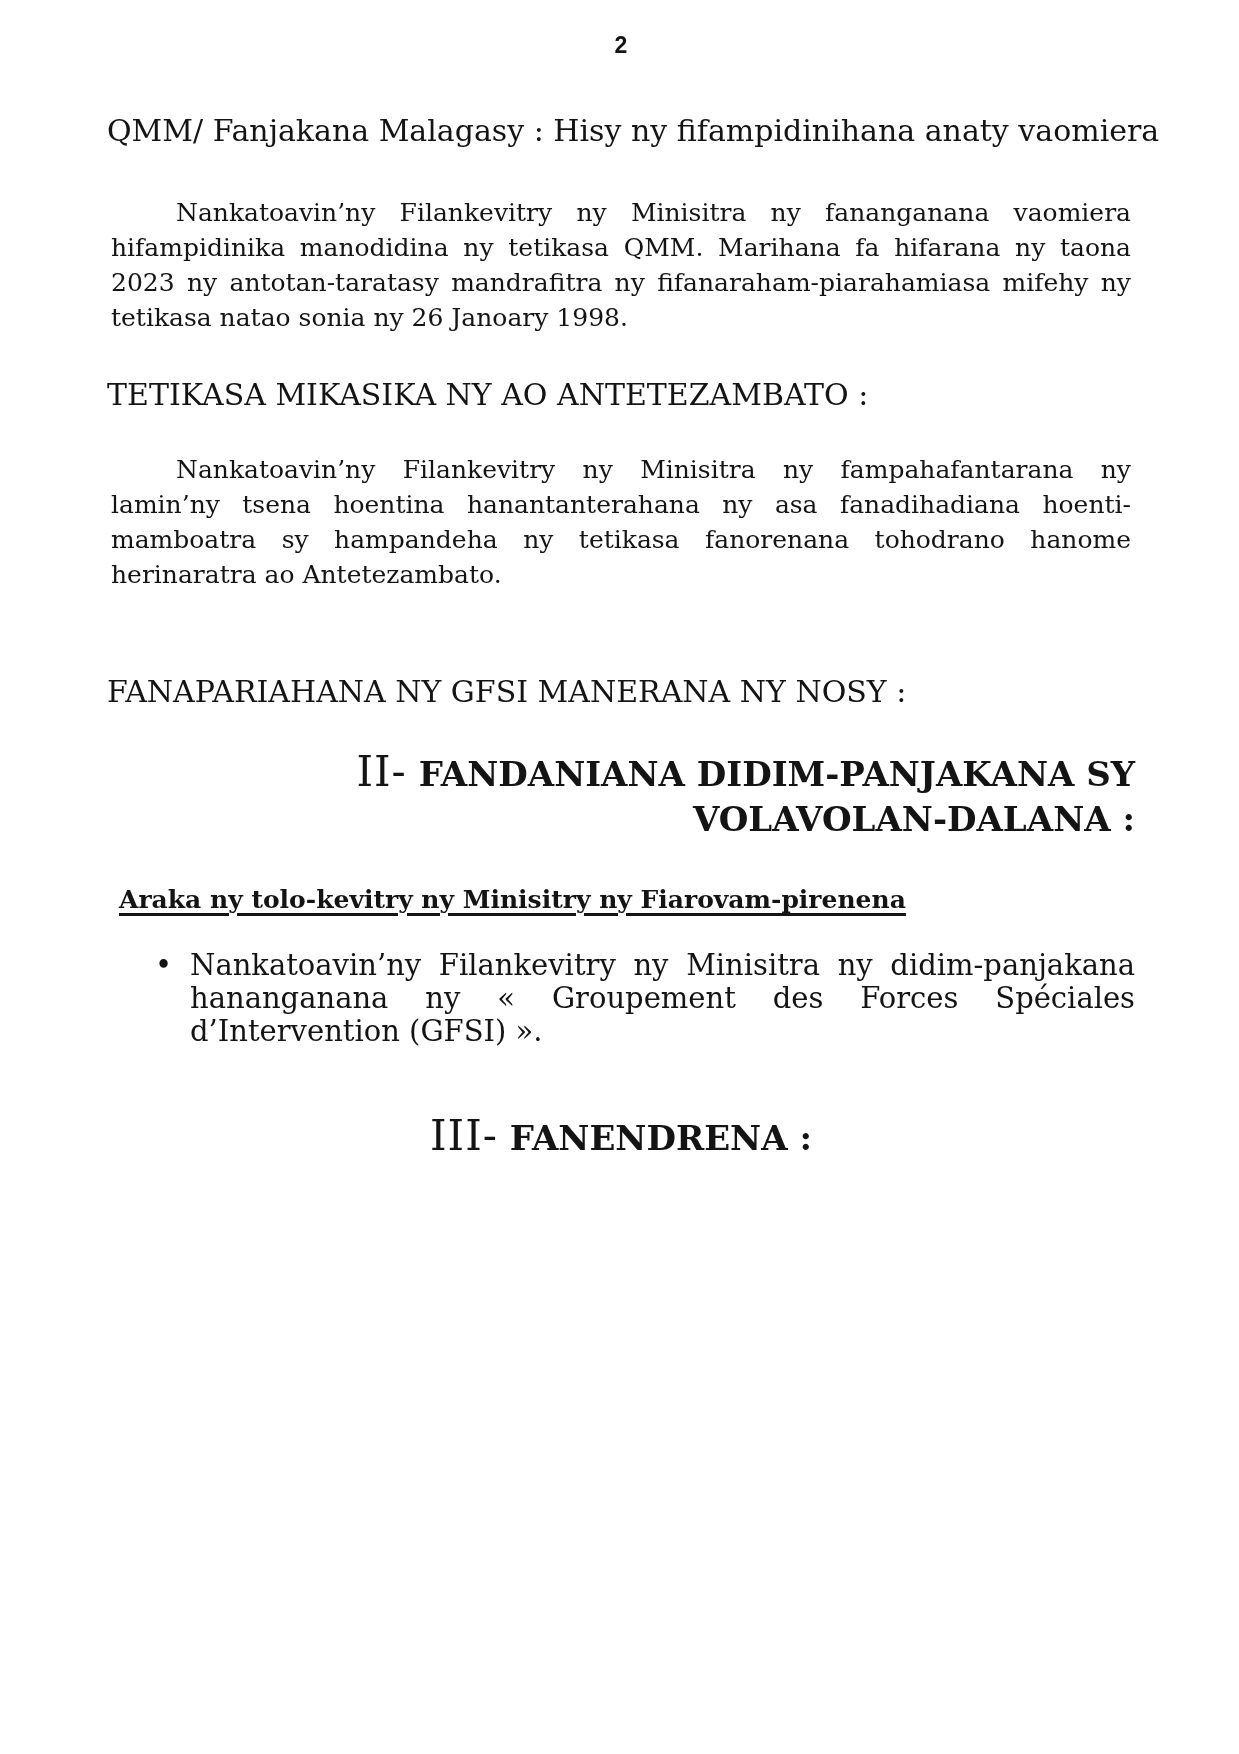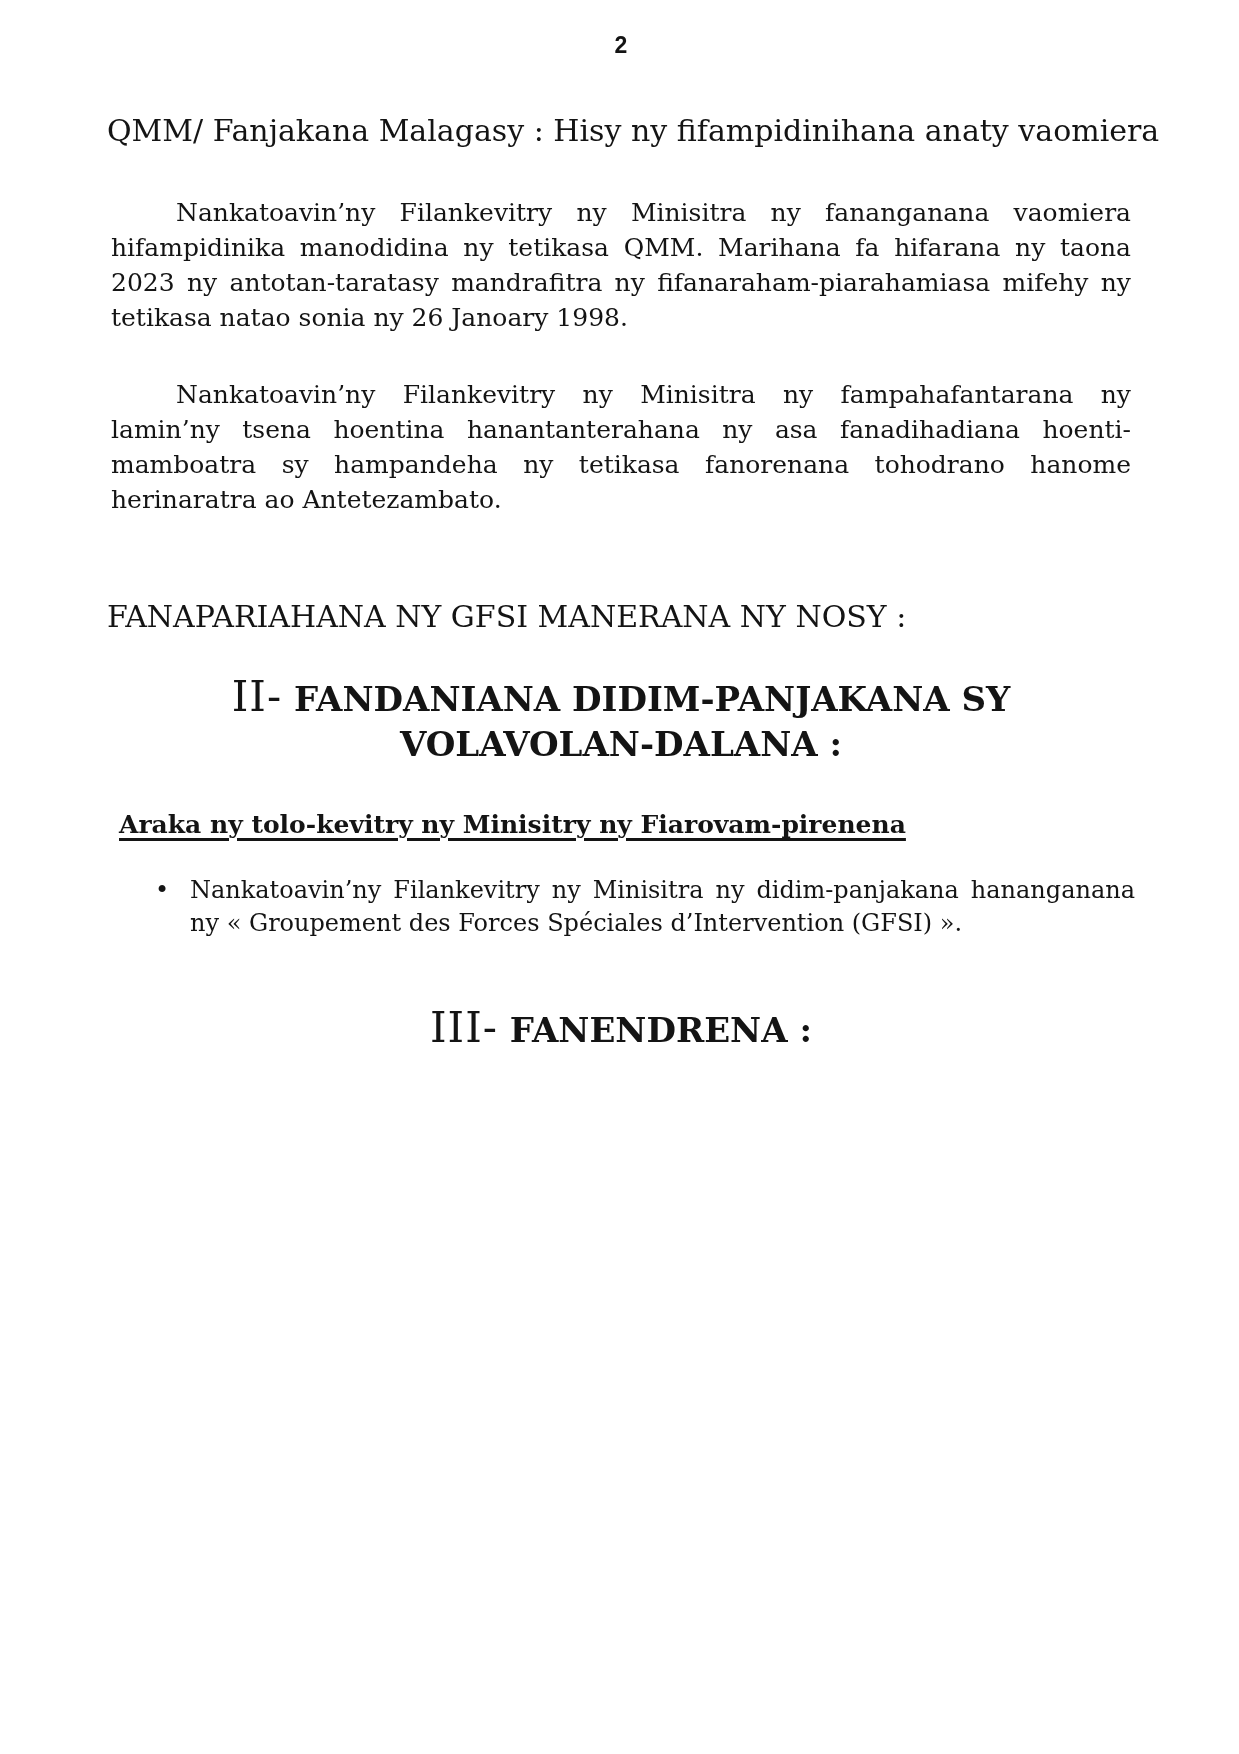--- a/index.html
+++ b/index.html
@@ -41,21 +41,21 @@
   .p-qmm  { text-indent: 65px; margin-bottom: 42px; }
   .p-tet  { text-indent: 65px; margin-bottom: 82px; }
   .p-jiro { text-indent: 55px; margin-bottom: 45px; text-align: left; }
   .sec {
     text-align: center;
     font-weight: 700;
     font-size: 34px;
     line-height: 45px;
     margin: 0;
   }
-  .sec-ii  { margin-bottom: 42px; }
+  .sec-ii  { margin-bottom: 42px; text-align: right; }
   .sec-iii { margin-bottom: 35px; }
   .sec .num {
     font-weight: 400;
     font-size: 42px;
     line-height: 45px;
     letter-spacing: 1px;
   }
   .sub {
     font-weight: 700;
     font-size: 25px;
@@ -63,21 +63,21 @@
     margin: 12px;
     text-decoration: underline;
     text-decoration-thickness: 2.5px;
     text-underline-offset: 5px;
   }
   .sub-ii  { margin-bottom: 34px; }
   .sub-iii { margin-bottom: 2px; text-align: justify; }
   .bullet {
     position: relative;
     padding-left: 83px;
-    font-size: 24px;
+    font-size: 29px;
     line-height: 33px;
     margin: 0;
     text-align: justify;
   }
   .bullet::before {
     content: "\2022";
     position: absolute;
     left: 48px;
     top: 0;
   }
@@ -89,20 +89,21 @@
 <body>
 
 <div class="page">
 
   <div class="page-num">2</div>
 
   <h2 class="dochead h-qmm">QMM/ Fanjakana Malagasy : Hisy ny fifampidinihana anaty vaomiera</h2>
 
   <p class="para p-qmm">Nankatoavin’ny Filankevitry ny Minisitra ny fananganana vaomiera hifampidinika manodidina ny tetikasa QMM. Marihana fa hifarana ny taona 2023 ny antotan-taratasy mandrafitra ny fifanaraham-piarahamiasa mifehy ny tetikasa natao sonia ny 26 Janoary 1998.</p>
 
+  <h2 class="dochead h-tet">TETIKASA MIKASIKA NY AO ANTETEZAMBATO :</h2>
 
   <p class="para p-tet">Nankatoavin’ny Filankevitry ny Minisitra ny fampahafantarana ny lamin’ny tsena hoentina hanantanterahana ny asa fanadihadiana hoenti-mamboatra sy hampandeha ny tetikasa fanorenana tohodrano hanome herinaratra ao Antetezambato.</p>
 
   <h2 class="dochead h-jiro">FANAPARIAHANA NY GFSI MANERANA NY NOSY :</h2>
 
 
   <div class="sec sec-ii">
     <span class="num">II-</span>
     <span>FANDANIANA DIDIM-PANJAKANA SY</span><br>
     <span>VOLAVOLAN-DALANA :</span>

